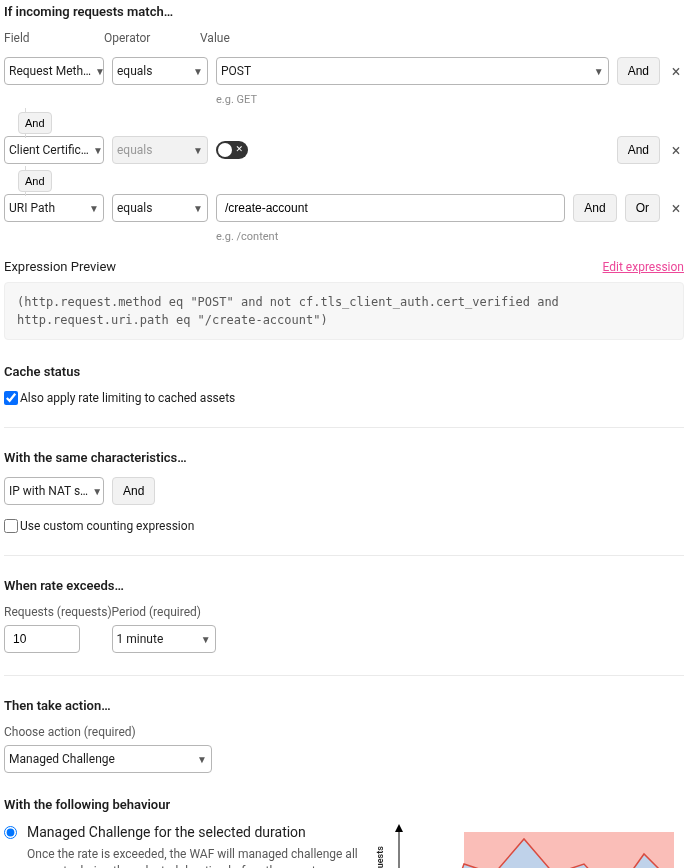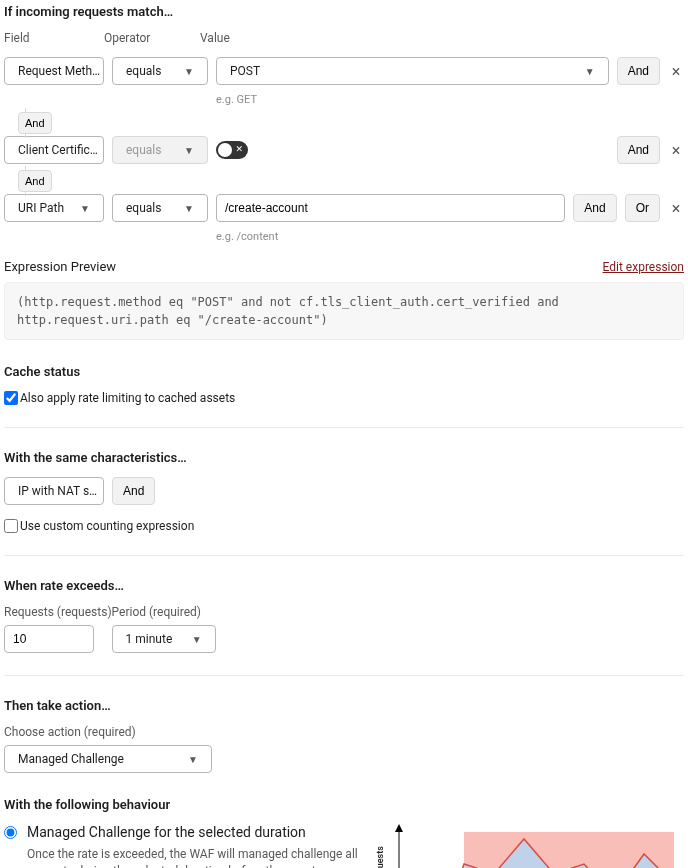--- a/index.html
+++ b/index.html
@@ -5,36 +5,36 @@
 *{box-sizing:border-box;margin:0;padding:0}
 body{font-family:-apple-system,BlinkMacSystemFont,"Segoe UI",Roboto,sans-serif;font-size:13px;color:#1d1d1d;background:#fff;width:688px;padding:4px}
 .section-title{font-weight:600;margin-bottom:12px}
 .col-label{font-size:12px;color:#595959;margin-bottom:6px}
 .row{display:flex;align-items:center;gap:8px;margin-bottom:4px}
 .cols{display:flex;gap:0}
 .col{display:flex;flex-direction:column}
 .col-field{width:100px}
 .col-op{width:96px}
 .col-val{flex:1}
-.select{display:flex;align-items:center;justify-content:space-between;height:28px;padding:0 13px;border:1px solid #b6b6b6;border-radius:4px;background:#fff;font-size:12px;cursor:pointer;overflow:hidden;white-space:nowrap}
+.select{display:flex;align-items:center;justify-content:space-between;height:28px;padding:0 4px;border:1px solid #b6b6b6;border-radius:4px;background:#fff;font-size:12px;cursor:pointer;overflow:hidden;white-space:nowrap}
 .select.disabled{background:#f2f2f2;color:#999;border-color:#d9d9d9;cursor:default}
 .select .caret{font-size:10px;color:#595959;margin-left:4px}
 .input{height:28px;padding:0 8px;border:1px solid #b6b6b6;border-radius:4px;font-size:12px;width:100%}
-.input.num{width:90px}
+.input.num{width:76px}
 .hint{font-size:11px;color:#8d8d8d;margin-top:4px}
 .btn{height:28px;padding:0 10px;border:1px solid #d9d9d9;border-radius:4px;background:#f2f2f2;font-size:12px;cursor:pointer}
 .btn-and-small{height:22px;padding:0 6px;border:1px solid #d9d9d9;border-radius:4px;background:#f2f2f2;font-size:11px;cursor:pointer;margin:2px 0 2px 14px;position:relative}
 .btn-and-small::before{content:"";position:absolute;left:6px;top:-5px;width:1px;height:4px;background:#d9d9d9}
 .btn-and-small::after{content:"";position:absolute;left:6px;bottom:-5px;width:1px;height:4px;background:#d9d9d9}
 .close{width:16px;height:16px;font-size:16px;color:#595959;cursor:pointer;display:flex;align-items:center;justify-content:center;flex-shrink:0}
 .toggle{width:32px;height:18px;border-radius:9px;background:#333;position:relative;cursor:pointer}
 .toggle::after{content:"✕";color:#fff;font-size:9px;position:absolute;right:5px;top:3px}
 .toggle::before{content:"";position:absolute;left:2px;top:2px;width:14px;height:14px;border-radius:50%;background:#fff}
 .expr-head{display:flex;justify-content:space-between;align-items:center;margin:16px 0 8px}
-.edit-link{font-size:12px;color:#7f1d1d;text-decoration:underline;cursor:pointer}
+.edit-link{font-size:12px;color:#ec4899;text-decoration:underline;cursor:pointer}
 .expr-box{background:#f7f7f7;border:1px solid #eee;border-radius:4px;padding:10px 12px;font-family:Menlo,Consolas,monospace;font-size:12px;color:#595959;line-height:1.5}
 .hr{border:none;border-top:1px solid #eaeaea;margin:22px 0}
 .chk{display:flex;align-items:center;gap:2px;font-size:12px}
 .chk input{width:14px;height:14px;cursor:pointer}
 .chk input[type=checkbox].checked{accent-color:#056dff}
 .radio-block{display:flex;align-items:flex-start;gap:10px;margin-bottom:10px}
 .radio-block input{margin-top:2px;cursor:pointer}
 .radio-title{font-weight:400;font-size:14px;margin-bottom:6px}
 .radio-desc{font-size:12px;color:#595959;line-height:1.4}
 .behaviour-wrap{display:flex;gap:20px;align-items:flex-start}

